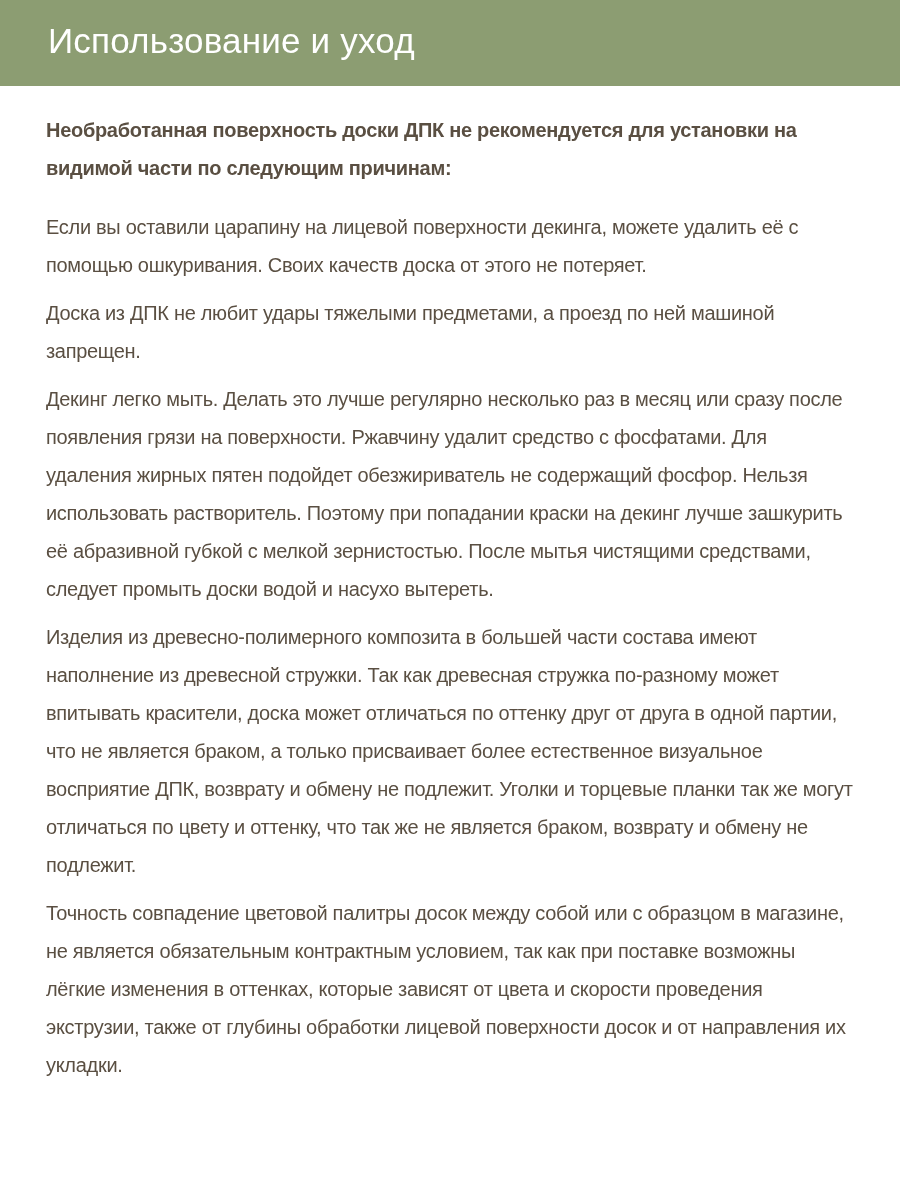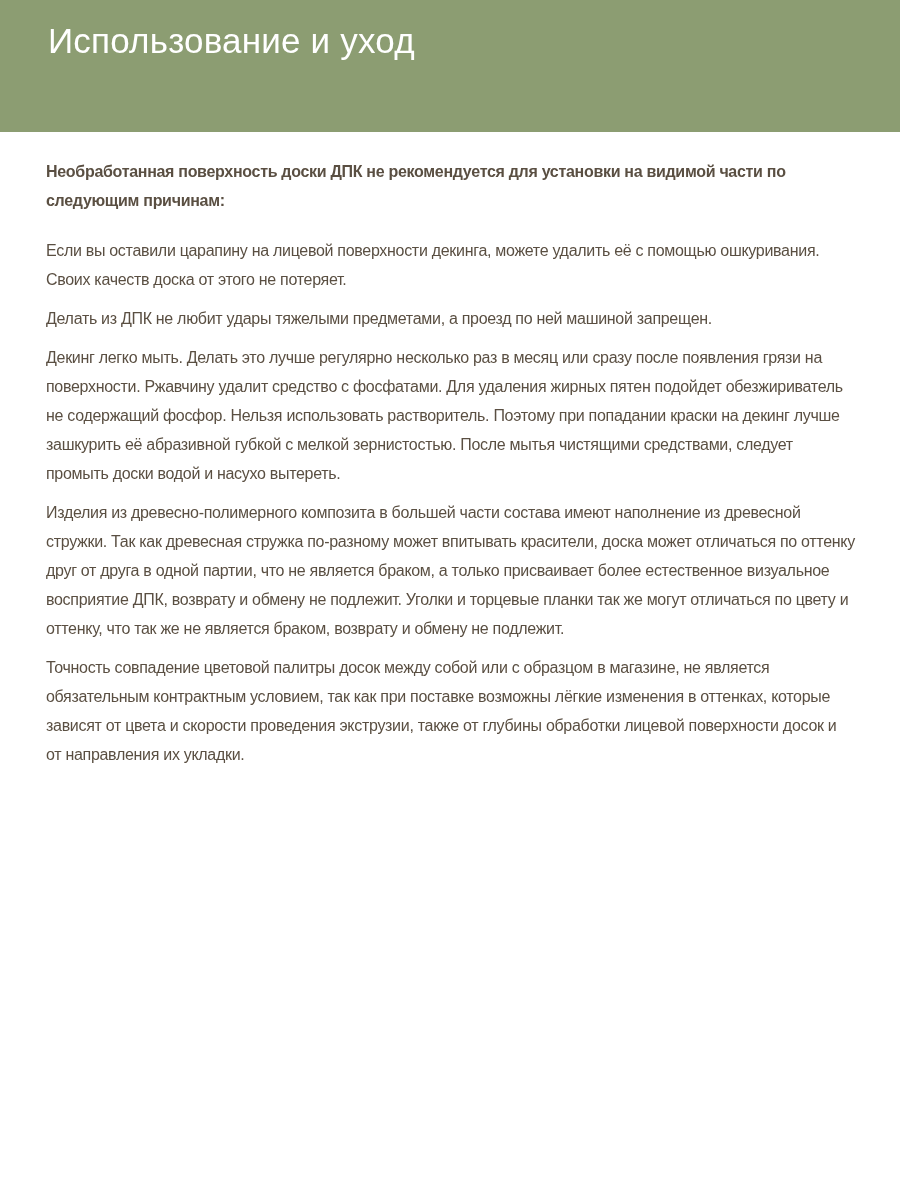--- a/index.html
+++ b/index.html
@@ -10,38 +10,38 @@
   }
   *{margin:0;padding:0;box-sizing:border-box;}
   html,body{width:900px;background:var(--page-bg);}
   body{
     height:1200px;
     font-family:"Liberation Sans","DejaVu Sans",sans-serif;
     color:var(--text-color);
     overflow:hidden;
   }
   .header{
-    height:132px;
+    height:86px;
     background:var(--header-bg);
     padding:20px 48px 0 48px;
   }
   .page-title{
     color:var(--title-color);
     font-size:35px;
     font-weight:500;
     letter-spacing:0.2px;
     line-height:1.2;
   }
   .content{
     padding:25px 45px 0 46px;
     width:900px;
   }
   .content p{
-    font-size:16px;
-    line-height:29px;
+    font-size:20px;
+    line-height:38px;
     letter-spacing:-0.3px;
     max-width:812px;
   }
   .intro{
     font-weight:700;
     margin-bottom:21px;
   }
   .reason{
     margin:0;
   }
@@ -61,18 +61,18 @@
 <header class="header">
   <h1 class="page-title">Использование и уход</h1>
 </header>
 
 <main class="content">
   <p class="intro">Необработанная поверхность доски ДПК не рекомендуется для установки на видимой части по следующим причинам:</p>
   <div id="reasons">
     </div>
   <div id="paragraphs">
       <p class="para">Если вы оставили царапину на лицевой поверхности декинга, можете удалить её с помощью ошкуривания. Своих качеств доска от этого не потеряет.</p>
-      <p class="para">Делать из ДПК не любит удары тяжелыми предметами, а проезд по ней машиной запрещен.</p>
+      <p class="para">Доска из ДПК не любит удары тяжелыми предметами, а проезд по ней машиной запрещен.</p>
       <p class="para">Декинг легко мыть. Делать это лучше регулярно несколько раз в месяц или сразу после появления грязи на поверхности. Ржавчину удалит средство с фосфатами. Для удаления жирных пятен подойдет обезжириватель не содержащий фосфор. Нельзя использовать растворитель. Поэтому при попадании краски на декинг лучше зашкурить её абразивной губкой с мелкой зернистостью. После мытья чистящими средствами, следует промыть доски водой и насухо вытереть.</p>
       <p class="para">Изделия из древесно-полимерного композита в большей части состава имеют наполнение из древесной стружки. Так как древесная стружка по-разному может впитывать красители, доска может отличаться по оттенку друг от друга в одной партии, что не является браком, а только присваивает более естественное визуальное восприятие ДПК, возврату и обмену не подлежит. Уголки и торцевые планки так же могут отличаться по цвету и оттенку, что так же не является браком, возврату и обмену не подлежит.</p>
       <p class="para">Точность совпадение цветовой палитры досок между собой или с образцом в магазине, не является обязательным контрактным условием, так как при поставке возможны лёгкие изменения в оттенках, которые зависят от цвета и скорости проведения экструзии, также от глубины обработки лицевой поверхности досок и от направления их укладки.</p>
     </div>
 </main>
 
 </body></html>

